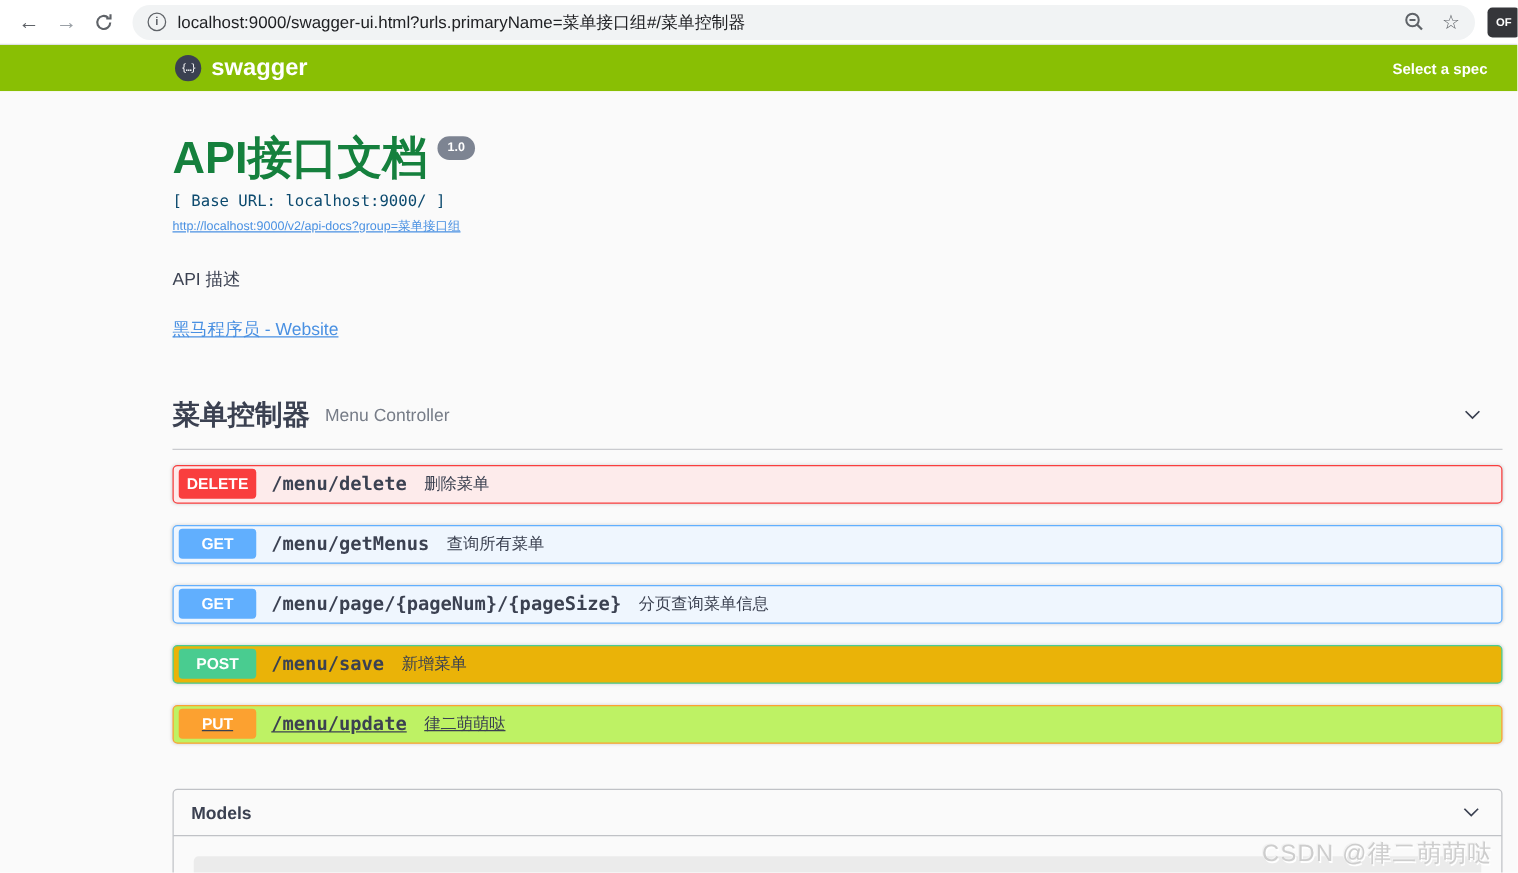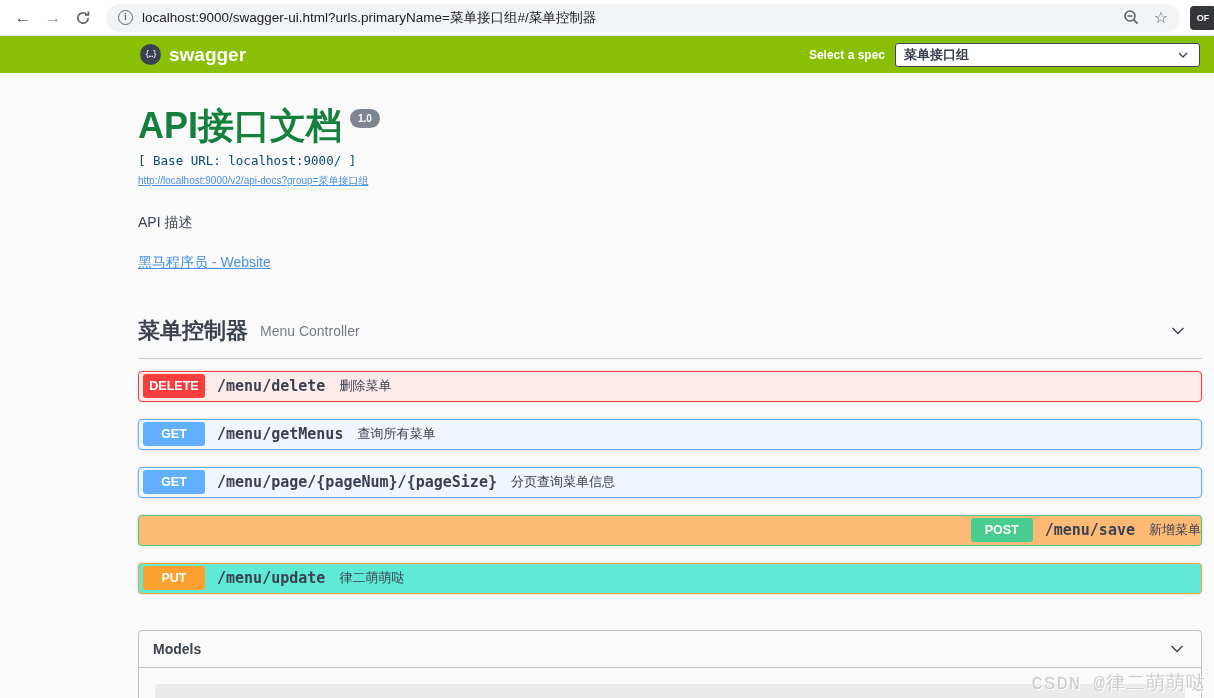--- a/index.html
+++ b/index.html
@@ -112,22 +112,22 @@
     text-align:right;
   }
   .models-title { font-size:14px; font-weight:bold; color:#3b4151; }
   .models-body { padding:16px 16px 8px 16px; }
   .model-bar {
     height:46px; background:#ebebeb; border-radius:4px;
     display:flex; align-items:center; padding-left:16px; cursor:pointer;
   }
 
   .watermark {
-    position:absolute; right:8px; bottom:2px; font-size:19px; letter-spacing:1px;
-    color:#cdcdcd; text-shadow:1px 1px 0 #ffffff, -1px -1px 0 #f2f2f2;font-family:Liberation Mono, monospace;
+    position:absolute; right:20px; bottom:2px; font-size:19px; letter-spacing:1px;
+    color:#cdcdcd; text-shadow:1px 1px 0 #ffffff, -1px -1px 0 #f2f2f2;
   }
 </style>
 </head>
 <body>
 
 <div class="browser-bar">
   <div class="nav-icon">←</div>
   <div class="nav-icon disabled">→</div>
   <div class="nav-icon">
     <svg width="16" height="16" viewBox="0 0 16 16" fill="none">
@@ -152,28 +152,20 @@
   <div class="ext-badge">OF</div>
 </div>
 
 <div class="swagger-header" style="background: rgb(137, 191, 4);">
   <a class="logo-link">
     <span class="logo-circle">{…}</span>
     <span class="logo-text">swagger</span>
   </a>
   <div class="header-right">
     <span class="select-label">Select a spec</span>
-    <div class="spec-select">
-      <span class="value">菜单接口组</span>
-      <span class="sel-chevron">
-        <svg width="16" height="16" viewBox="0 0 20 20" fill="none">
-          <path d="M5 7.5l5 5 5-5" stroke="#3b4151" stroke-width="1.6"></path>
-        </svg>
-      </span>
-    </div>
   </div>
 </div>
 
 <div class="content">
   <div class="container">
 
     <div class="info">
       <div class="title-row">
         <span class="api-title">API接口文档</span>
         <span class="version-badge">1.0</span>
@@ -207,27 +199,27 @@
     <span class="op-path">/menu/getMenus</span>
     <span class="op-summary">查询所有菜单</span>
   </div>
 
   <div class="opblock" style="border-color: rgb(97, 175, 254); background: rgb(239, 246, 254);">
     <span class="method-badge" style="background: rgb(97, 175, 254);">GET</span>
     <span class="op-path">/menu/page/{pageNum}/{pageSize}</span>
     <span class="op-summary">分页查询菜单信息</span>
   </div>
 
-  <div class="opblock" style="border-color: rgb(73, 204, 144); background: #fdba74; justify-content: flex-end;">
+  <div class="opblock" style="border-color: rgb(73, 204, 144); background: #eab308;">
     <span class="method-badge" style="background: rgb(73, 204, 144);">POST</span>
     <span class="op-path">/menu/save</span>
     <span class="op-summary">新增菜单</span>
   </div>
 
-  <div class="opblock" style="border-color: rgb(252, 161, 48); background: #5eead4;">
+  <div class="opblock" style="border-color: rgb(252, 161, 48); background: #bef264; text-decoration: underline;">
     <span class="method-badge" style="background: rgb(252, 161, 48);">PUT</span>
     <span class="op-path">/menu/update</span>
     <span class="op-summary">律二萌萌哒</span>
   </div>
 </div>
     </div>
 
     <div class="models-section">
       <div class="models-header">
         <span class="models-title">Models</span>

